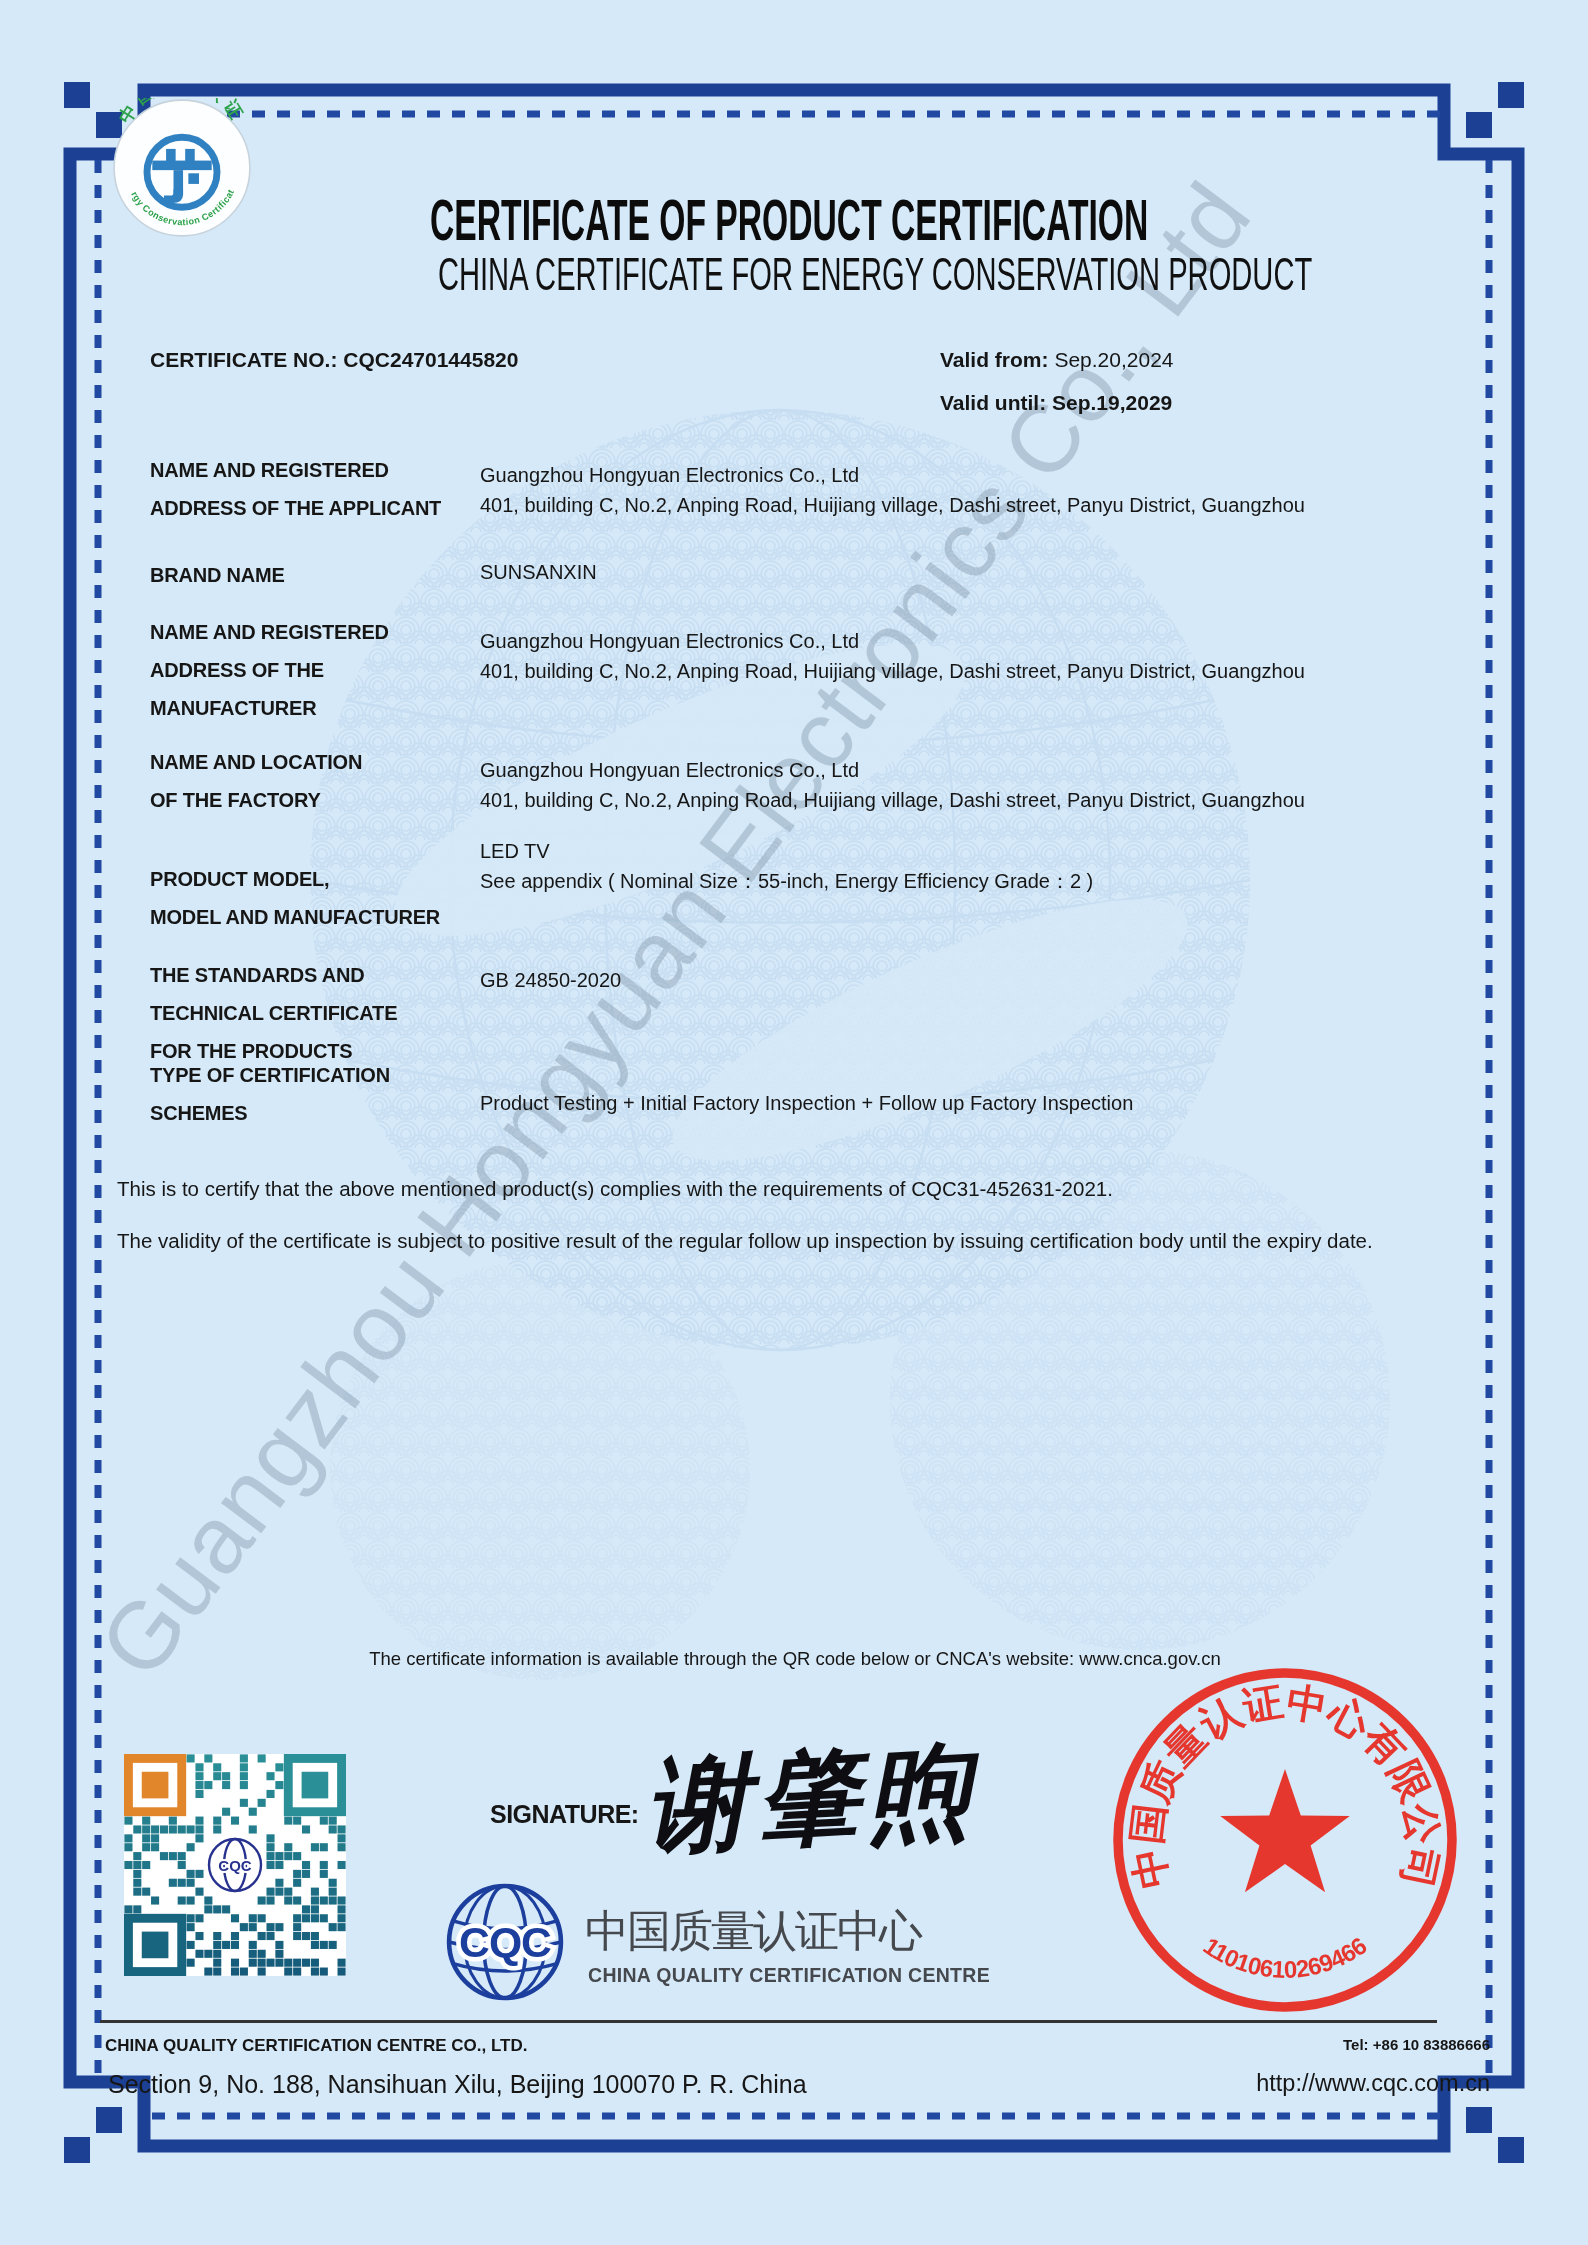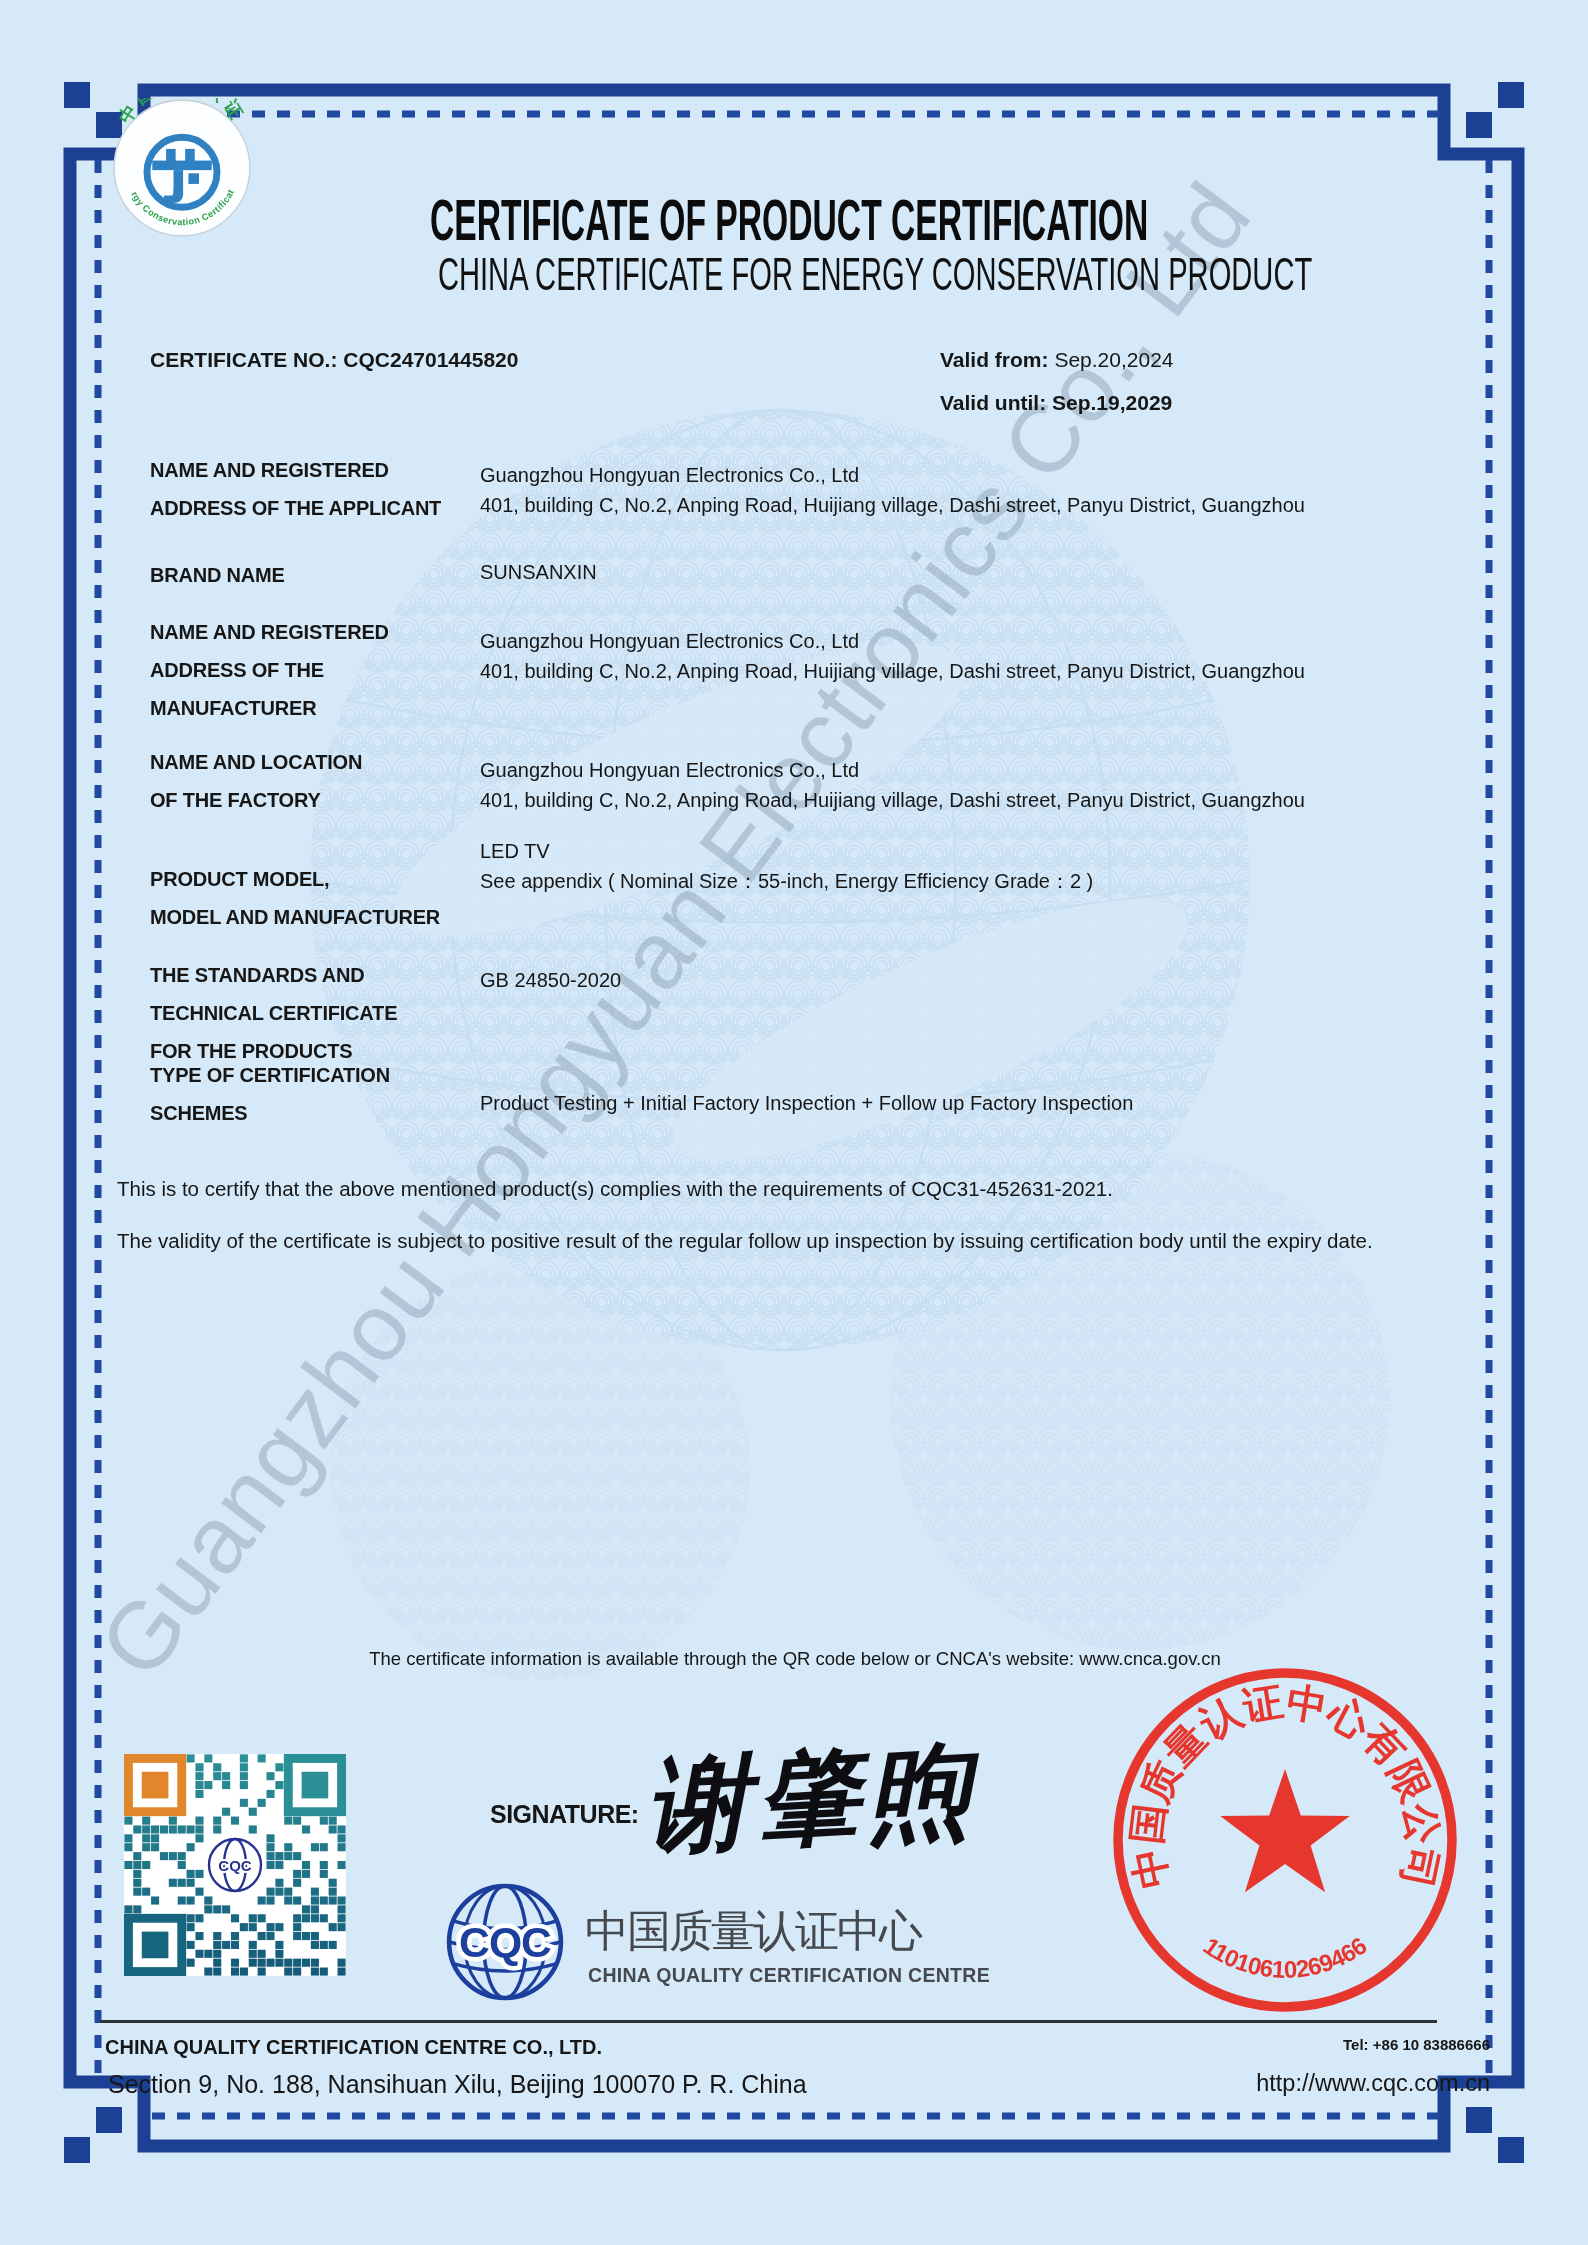--- a/index.html
+++ b/index.html
@@ -40,21 +40,21 @@
   
   .sig-label{left:490px; top:1800px; font-size:25px; font-weight:700; letter-spacing:-0.5px; z-index:3;}
   .sig-name{left:645px; top:1730px; font-size:104px; font-weight:700; font-style:italic;
     transform:rotate(-3deg); letter-spacing:6px; color:#0d0d12; z-index:3;
     font-family:"DejaVu Serif", serif;}
   .cqc-cn{left:585px; top:1902px; font-size:44px; letter-spacing:-2px; font-weight:500; color:#45484d; z-index:3;}
   .cqc-en{left:588px; top:1964px; font-size:19.5px; font-weight:700; letter-spacing:.3px; color:#45484d; z-index:3;}
 
   
   .divider{left:100px; top:2020px; width:1337px; height:2.5px; background:#333; z-index:3;}
-  .f-co{left:105px; top:2036px; font-size:20px; font-weight:700; z-index:3;}
+  .f-co{left:105px; top:2036px; font-size:17px; font-weight:700; z-index:3;}
   .f-ad{left:108px; top:2070px; font-size:25px; z-index:3;}
   .f-tel{right:98px; top:2036px; font-size:15px; font-weight:600; text-align:right; z-index:3;}
   .f-web{right:98px; top:2070px; font-size:23.5px; text-align:right; z-index:3;}
 
   .watermark{left:78px; top:1632px; font-size:95px; font-weight:400; letter-spacing:1px;
     color:rgba(128,151,169,.42); transform:rotate(-53deg); transform-origin:0 0;
     white-space:nowrap; z-index:1;}
 
   .z0{z-index:0;} .z2{z-index:2;} .z3{z-index:3;} .z4{z-index:4;}
 </style>

